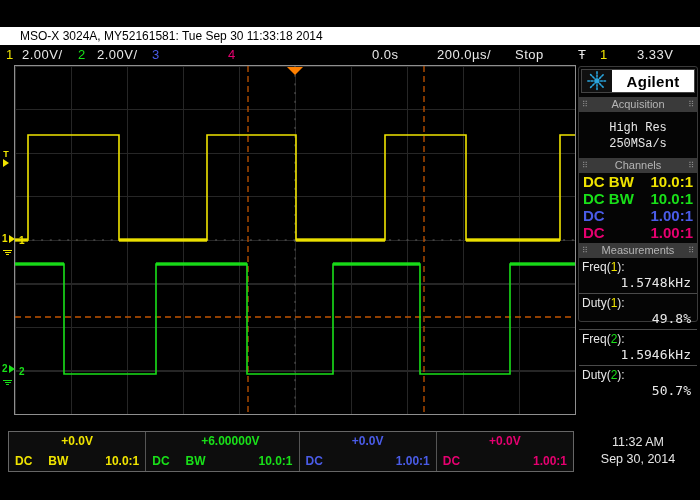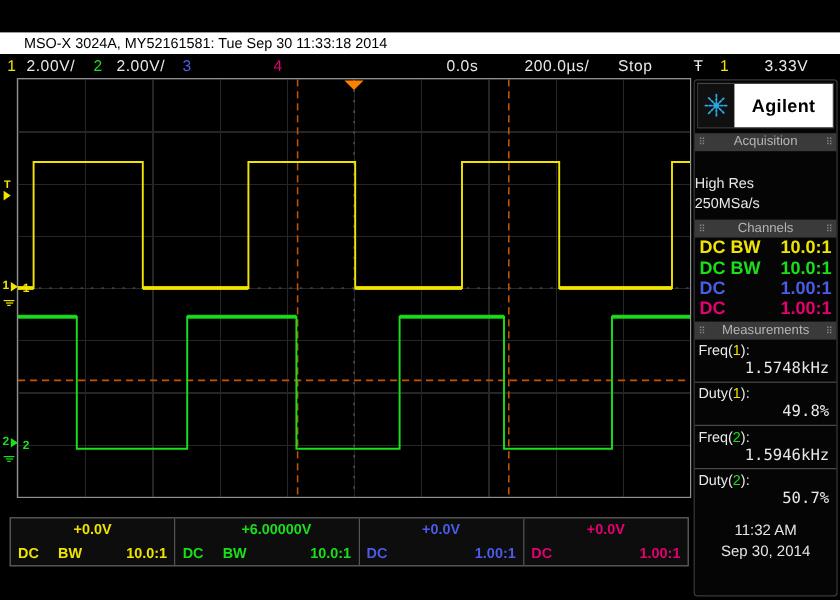--- a/index.html
+++ b/index.html
@@ -24,30 +24,30 @@
   .cursorln{stroke:#c25400;stroke-width:1.3;}
   
   .lmark{position:absolute;display:flex;align-items:center;gap:1px;font-size:10px;font-weight:bold;}
   .tmark{position:absolute;left:3px;top:150px;display:flex;flex-direction:column;align-items:center;color:#f0e400;font-size:9px;font-weight:bold;line-height:9px;}
   .tri-r{width:0;height:0;border-top:4px solid transparent;border-bottom:4px solid transparent;border-left:6px solid currentColor;}
   .gnd{position:absolute;width:11px;}
   .gnd i{display:block;height:1px;background:currentColor;margin:1px auto 0;}
   .gnd i:nth-child(1){width:9px}.gnd i:nth-child(2){width:6px}.gnd i:nth-child(3){width:3px}
   .inlabel{position:absolute;font-size:10px;font-weight:bold;}
   
-  .rightpanel{position:absolute;left:578px;top:66px;width:120px;height:431px;background:#050505;
+  .rightpanel{position:absolute;left:578px;top:66px;width:120px;height:256px;background:#050505;
               border:1px solid #3a3a3a;border-radius:3px;box-sizing:border-box;display:flex;flex-direction:column;}
   .logo-box{margin:2px;height:36px;display:flex;border:1px solid #444;}
   .logo-left{width:30px;background:#101010;display:flex;align-items:center;justify-content:center;}
   .logo-right{flex:1;background:#fff;color:#000;display:flex;align-items:center;justify-content:center;
               font-size:15px;font-weight:bold;letter-spacing:.3px;}
   .sec-head{height:15px;background:#3a3a3a;color:#b5b5b5;font-size:11px;line-height:15px;
             display:flex;justify-content:space-between;align-items:center;padding:0 3px;margin-top:2px;}
   .grip{font-family:"DejaVu Sans",sans-serif;font-size:8px;color:#8a8a8a;line-height:8px;}
-  .acq-body{padding:19px 0 4px;color:#e8e8e8;font-size:12px;text-align:left;line-height:16px;}
+  .acq-body{padding:8px 0 4px;color:#e8e8e8;font-size:12px;text-align:center;line-height:16px;font-family:Liberation Mono, monospace;}
   .chrow{height:17px;display:flex;justify-content:space-between;padding:0 4px;font-size:15px;font-weight:bold;line-height:17px;}
   .meas-body{flex:1;display:flex;flex-direction:column;}
   .mrow{padding:2px 3px 2px;border-bottom:1px solid #4a4a4a;}
   .mrow:last-child{border-bottom:none;}
   .mlabel{font-size:12px;color:#e8e8e8;line-height:15px;}
   .mvalue{font-family:"DejaVu Sans Mono",monospace;font-size:13px;color:#e8e8e8;text-align:right;padding-right:3px;line-height:16px;}
   
   .bottombar{position:absolute;left:8px;top:431px;width:566px;height:41px;border:1px solid #666;border-radius:0;
              box-sizing:border-box;background:#0d0d0d;display:flex;overflow:hidden;}
   .bbox{flex:1;position:relative;border-left:1px solid #555;}

